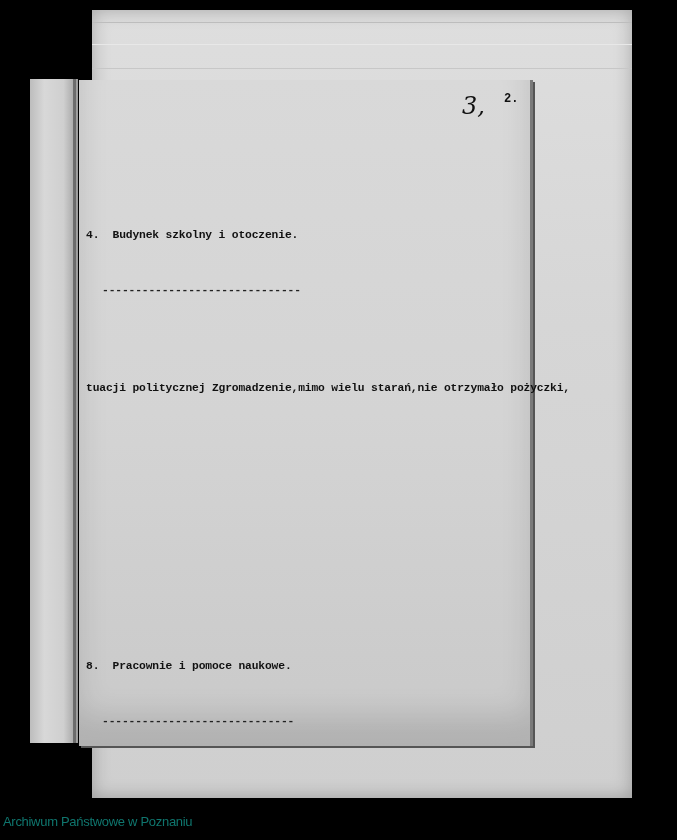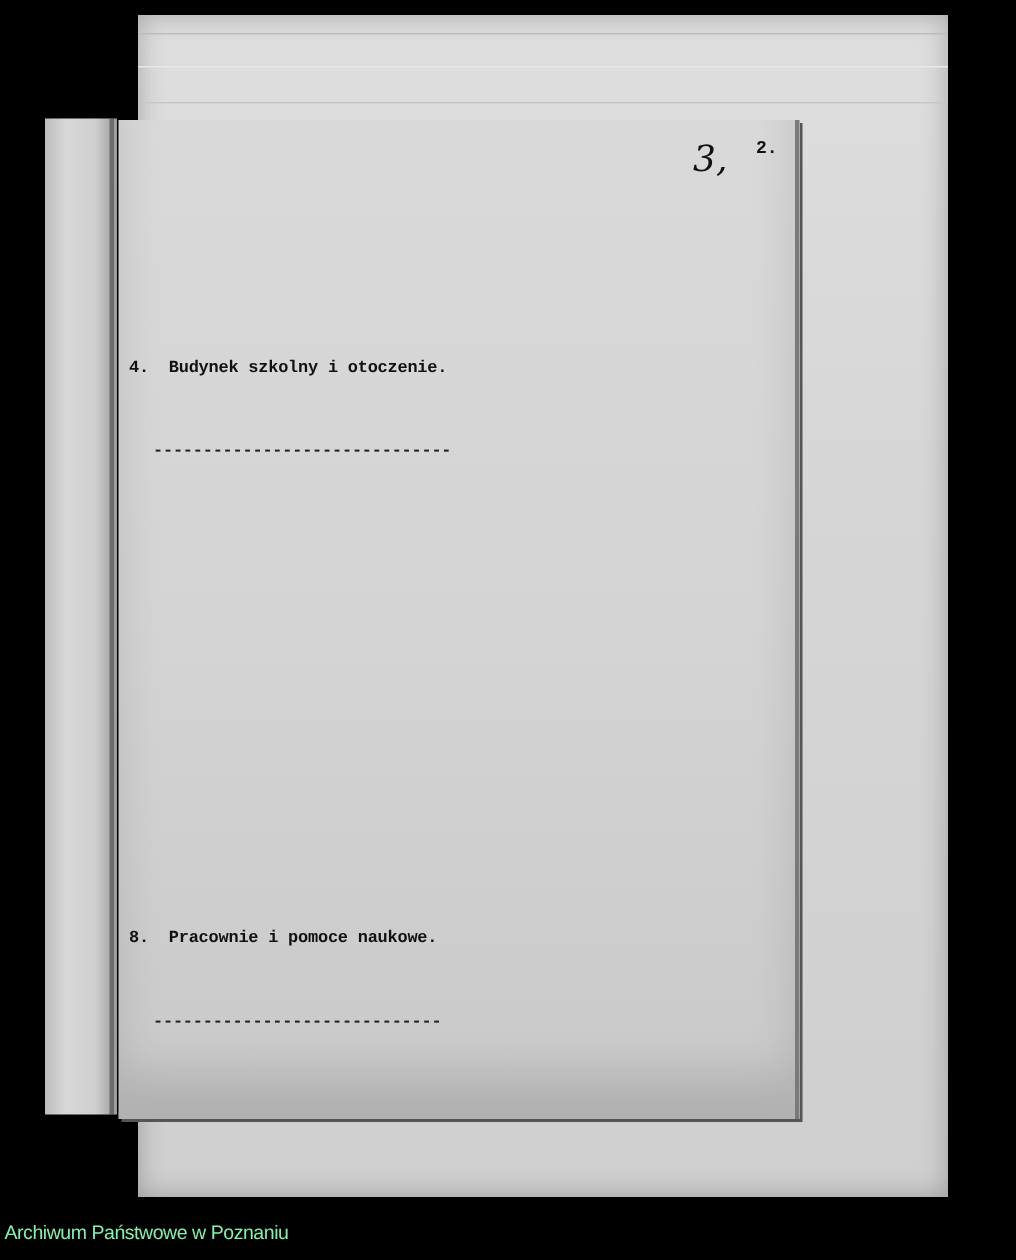--- a/index.html
+++ b/index.html
@@ -23,26 +23,26 @@
   .page {
     position:absolute; left:79px; top:80px; width:451px; height:666px;
     background:linear-gradient(180deg,#d9d9d9 0%,#d4d4d4 50%,#c9c9c9 100%);
     box-shadow: 2px 2px 0 #555, inset 0 -30px 30px rgba(0,0,0,0.12);
     border-right:3px solid #7a7a7a;
   }
   .page-marks { position:absolute; left:0; right:0; top:0; height:40px; }
   .mark-hand { position:absolute; left:383px; top:12px; font-family:"DejaVu Serif", serif; font-size:24px; font-style:italic; color:#111; }
   .mark-typed { position:absolute; left:425px; top:12px; font-size:12px; font-weight:bold; color:#111; }
   .content { position:absolute; left:7px; top:38px; right:8px; font-size:11.3px; line-height:20.5px; color:#111; font-weight:bold; letter-spacing:-0.15px; white-space:pre; }
-  .heading { margin-top:15px; }
+  .heading { margin-top:4px; }
   .rule { height:10px; line-height:8px; color:#222; margin-left:16px; }
   .para-line { display:block; }
   .gap { height:7px; }
   .footer {
-    position:absolute; left:3px; top:814px; color:#86efac;
+    position:absolute; left:3px; top:814px; color:#0f766e;
     font-family:"Liberation Sans", sans-serif; font-size:13px; font-stretch:condensed; letter-spacing:-0.3px;
   }
 </style>
 </head>
 <body>
 
 <div class="back-sheet">
   <div class="fold1"></div>
   <div class="fold2"></div>
   <div class="fold3"></div>
@@ -57,20 +57,21 @@
     <span class="mark-hand">3,</span>
     <span class="mark-typed">2.</span>
   </div>
 
   <div class="content">
     
     <div>
       <div class="heading">4.  Budynek szkolny i otoczenie.</div>
       <div class="rule">------------------------------</div>
       <div>
+        <span class="para-line">tuacji politycznej Zgromadzenie,mimo wielu starań,nie otrzymało pożyczki,</span>
       </div>
     </div>
     <div class="gap"></div>
 
     
     <div>
       <div class="heading">8.  Pracownie i pomoce naukowe.</div>
       <div class="rule">-----------------------------</div>
       
       

